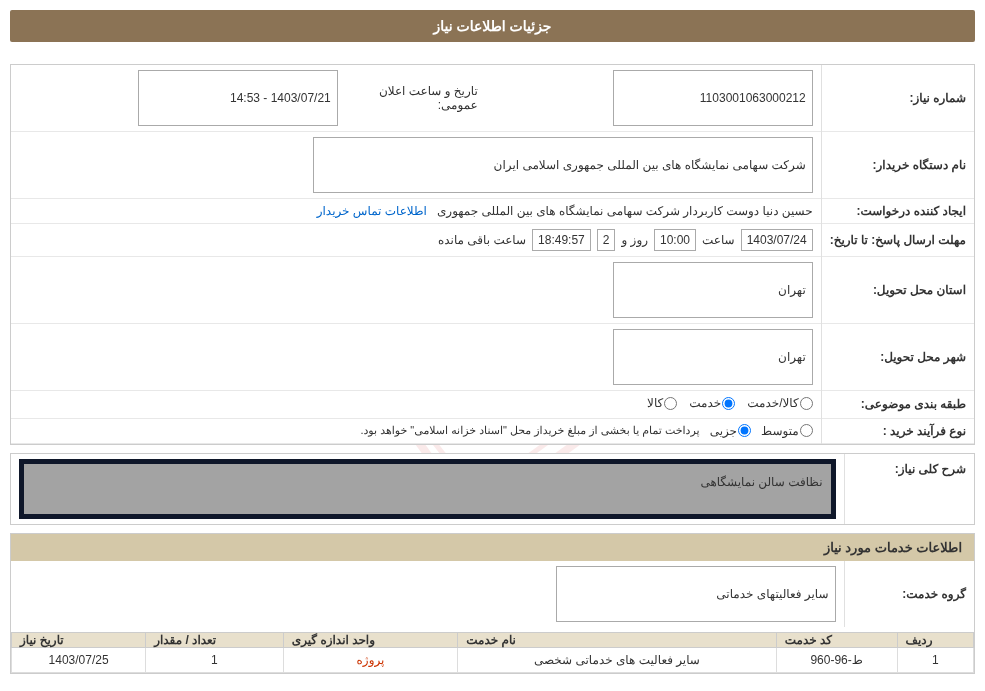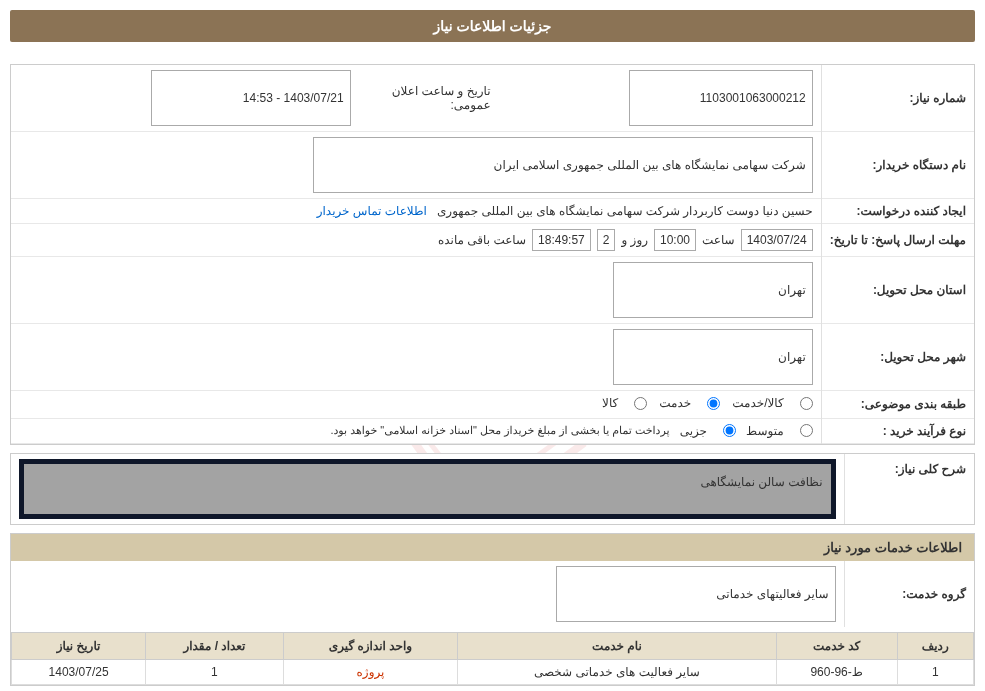--- a/index.html
+++ b/index.html
@@ -51,56 +51,56 @@
     .value-cell {
       text-align: right;
     }
     .input-box {
       border: 1px solid #aaa;
       padding: 20px 6px;
       background: #fff;
       display: inline-block;
     }
     .input-wide {
-      width: 184px;
+      width: 200px;
     }
     .row-border {
       border-bottom: 1px solid #e8e8e8;
     }
     .blue-link {
       color: #0066cc;
       text-decoration: none;
     }
     .radio-group {
       display: inline-flex;
       gap: 12px;
       align-items: center;
     }
     .radio-item {
       display: inline-flex;
       align-items: center;
-      gap: 16px;
+      gap: 1px;
     }
     .section-header {
       background: #d4c8a8;
       color: #333;
       font-weight: bold;
       padding: 6px 12px;
       font-size: 13px;
     }
     .services-table {
       width: 100%;
       border-collapse: collapse;
       margin-top: 5px;
     }
     .services-table th {
       background: #e8e0cc;
       border: 1px solid #ccc;
-      padding: 6px 8px;
-      text-align: center;
+      padding: 0 8px;
+      text-align: left;
       font-weight: bold;
     }
     .services-table td {
       border: 1px solid #ddd;
       padding: 5px 8px;
       text-align: center;
     }
     .services-table tr:nth-child(even) td {
       background: #fafafa;
     }

